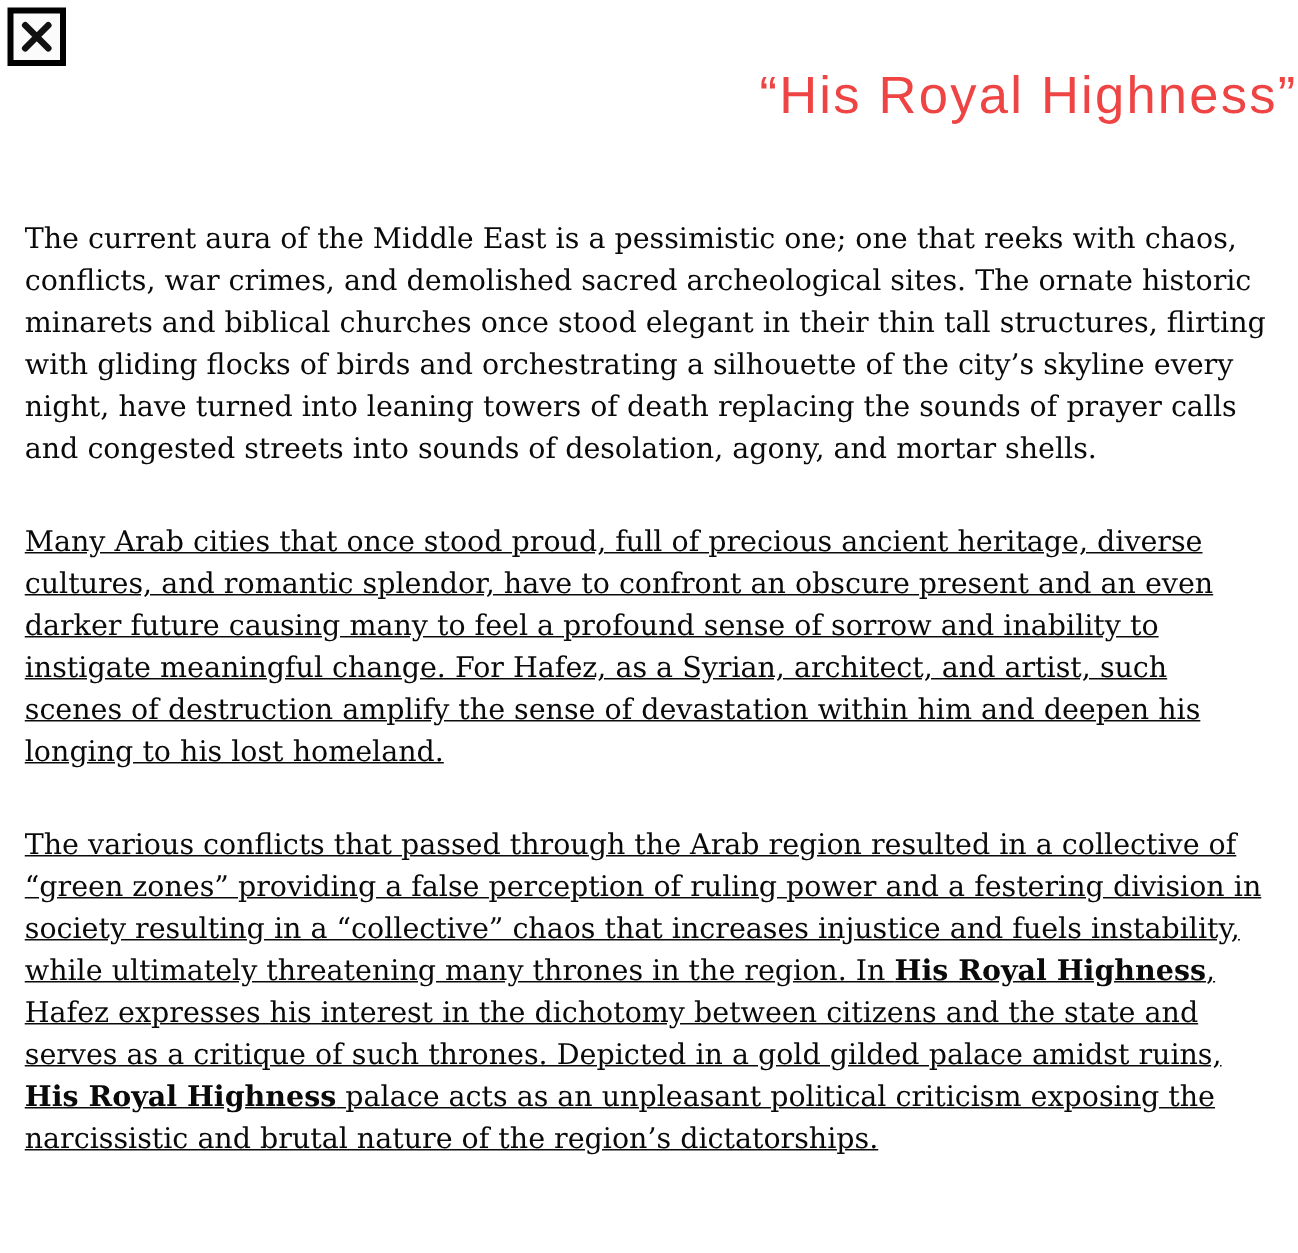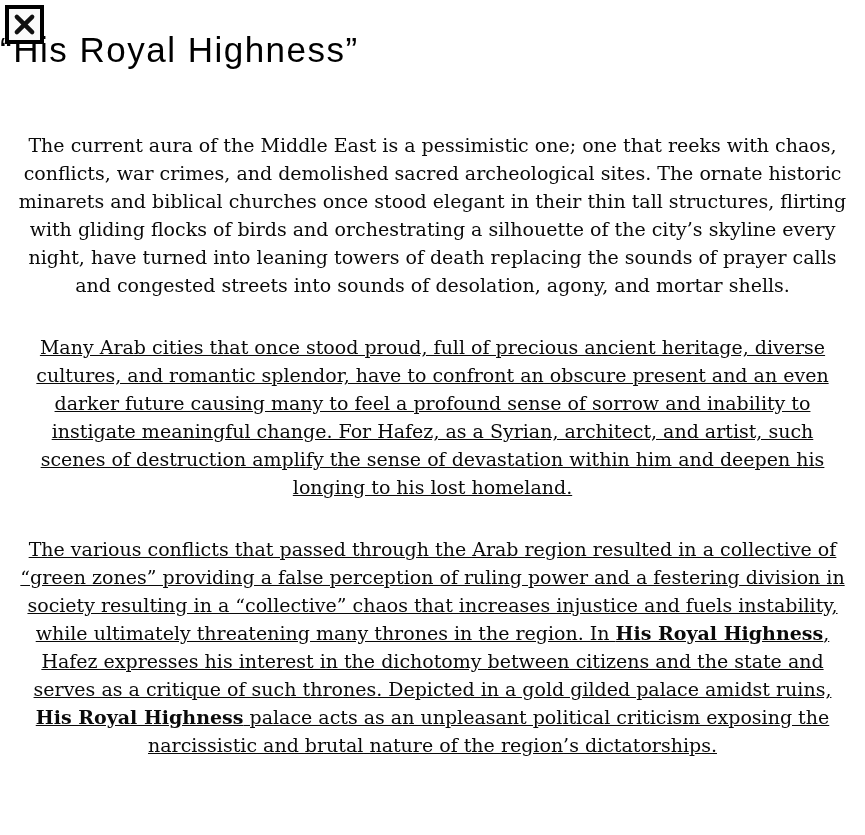--- a/index.html
+++ b/index.html
@@ -29,42 +29,41 @@
     justify-content: center;
     cursor: pointer;
     padding: 0;
     box-sizing: content-box;
   }
   .close-btn svg {
     display: block;
   }
   .title {
     margin: 0;
-    padding-top: 30px;
-    text-align: left;
+    padding-top: 44px;
+    text-align: right;
     font-family: "Liberation Sans", "DejaVu Sans", sans-serif;
     font-weight: 400;
     font-size: 35px;
     letter-spacing: 1.5px;
-    color: #000000;
+    color: #ef4444;
   }
   .info {
     margin-top: 46px;
     text-align: center;
     font-size: 19px;
     line-height: 28px;
     color: #0a0a0a;
   }
   .bold {
     font-weight: bold;
   }
   .description p {
     width: 832px;
     margin: 0 auto;
-    text-align: center;
     font-size: 19px;
     line-height: 28px;
     color: #0a0a0a;
   }
   .description p.first {
     margin-top: 61px;
   }
   .description p.next {
     margin-top: 34px;
     text-decoration: underline;

